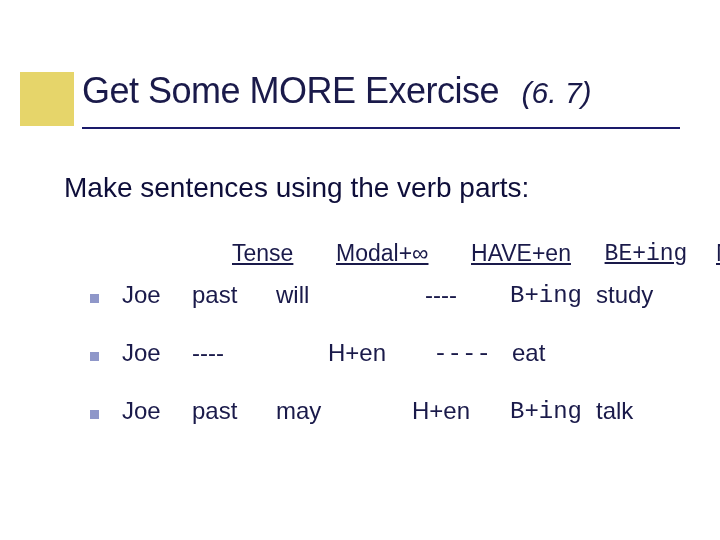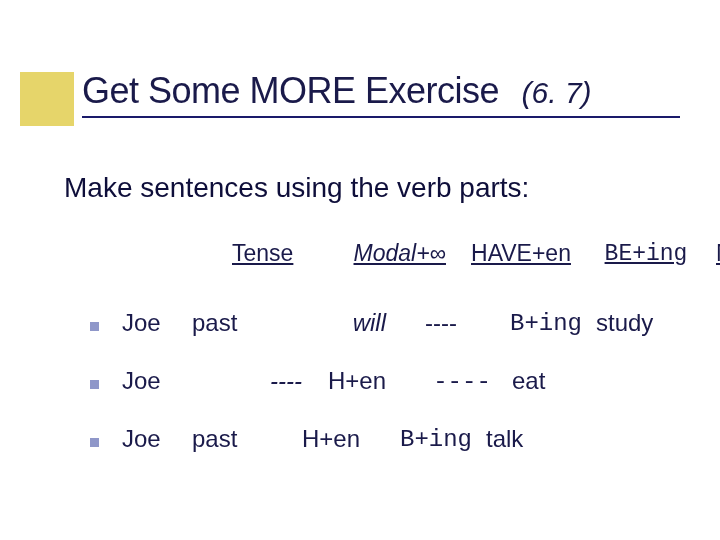--- a/index.html
+++ b/index.html
@@ -29,21 +29,21 @@
   }
   .title-wrap {
     position: absolute;
     left: 82px;
     top: 70px;
     right: 40px;
     z-index: 2;
   }
   .title-line {
     border-bottom: 2px solid #1a1a6a;
-    padding-bottom: 4px;
+    padding-bottom: 15px;
     white-space: nowrap;
   }
   .title-main {
     font-size: 36px;
     font-weight: 400;
     letter-spacing: -0.5px;
     color: #1a1a4a;
   }
   .title-ref {
     font-style: italic;
@@ -64,21 +64,21 @@
     top: 240px;
     right: 40px;
   }
   .row {
     display: flex;
     align-items: center;
     margin-bottom: 30px;
     font-size: 24px;
   }
   .header-row {
-    margin-bottom: 42px;
+    margin-bottom: 14px;
     gap: 20px;
   }
   .header-row .hcell {
     text-decoration: underline;
     font-size: 23px;
   }
   .bullet-cell {
     width: 32px;
     flex: 0 0 32px;
   }
@@ -86,21 +86,21 @@
     display: inline-block;
     width: 9px;
     height: 9px;
     background: #8f97c9;
   }
   .subj {
     width: 70px;
     flex: 0 0 70px;
   }
   .c-tense  { width: 84px;  flex: 0 0 84px; }
-  .c-modal  { width: 110px; flex: 0 0 110px; text-align: right; font-style: italic; }
+  .c-modal  { width: 110px; flex: 0 0 110px; text-align: left; }
   .c-have   { width: 110px; flex: 0 0 110px; text-align: center; }
   .c-be     { width: 100px; flex: 0 0 100px; text-align: center; font-family: Liberation Mono, monospace; }
   .c-mv     { width: 80px;  flex: 0 0 80px;  }
   .header-row .bullet-cell,
   .header-row .subj { }
   .header-row .c-tense { text-align: left; }
 </style>
 </head>
 <body>
 
@@ -145,19 +145,20 @@
       <span class="c-modal">----</span>
       <span class="c-have">H+en</span>
       <span class="c-be">----</span>
       <span class="c-mv">eat</span>
     </div>
 
     <div class="row">
       <span class="bullet-cell"><span class="bullet"></span></span>
       <span class="subj">Joe</span>
       <span class="c-tense">past</span>
+      <span class="c-modal">may</span>
       <span class="c-have">H+en</span>
       <span class="c-be">B+ing</span>
       <span class="c-mv">talk</span>
     </div>
 
   </div>
 </div>
 
 </body></html>

